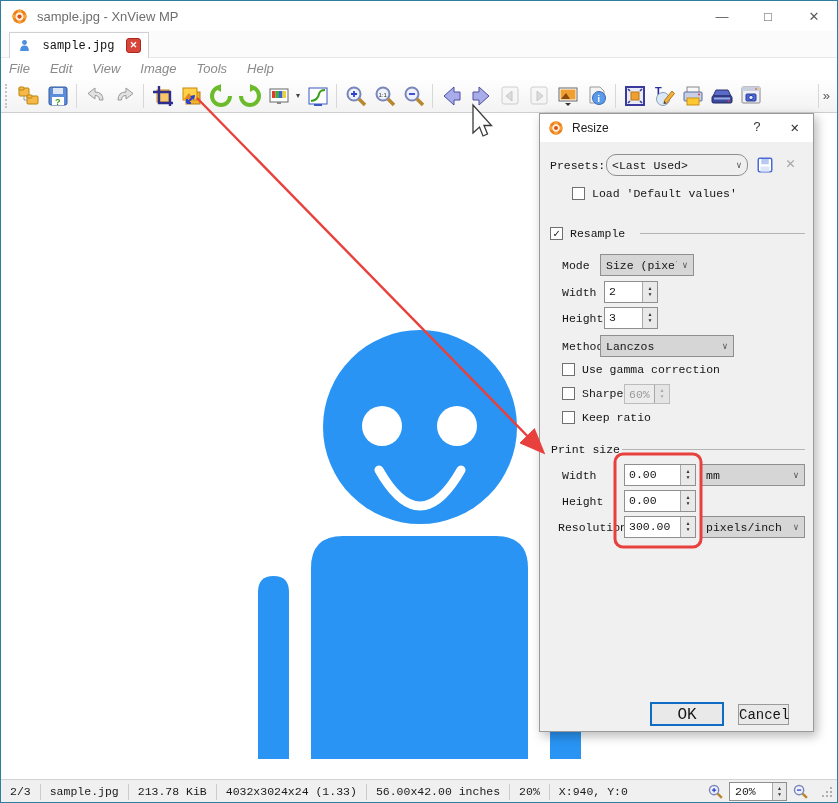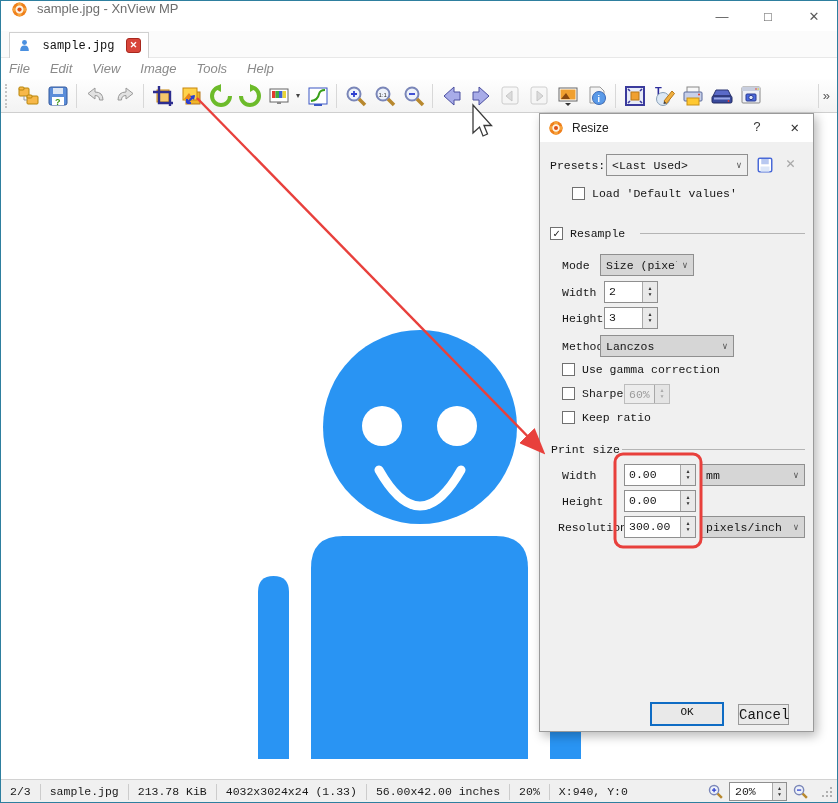--- a/index.html
+++ b/index.html
@@ -1,21 +1,21 @@
 <!DOCTYPE html>
 <html><head>
 <meta charset="utf-8">
 <style>
   * { margin:0; padding:0; box-sizing:border-box; }
   html,body { width:838px; height:803px; }
   body { font-family:"Liberation Sans", sans-serif; background:#fff; }
   .window { position:relative; width:838px; height:803px; background:#fff; border:1px solid #2e7f9f; overflow:hidden; }
 
   
-  .titlebar { position:absolute; left:0; top:0; width:100%; height:30px; background:#fff; display:flex; align-items:flex-start; }
+  .titlebar { position:absolute; left:0; top:0; width:100%; height:30px; background:#fff; display:flex; align-items:center; }
   .titlebar .appicon { margin-left:10px; width:17px; height:17px; }
   .titlebar .title { margin-left:9px; font-size:13px; color:#6e6e6e; }
   .wincontrols { position:absolute; right:0; top:0; height:30px; display:flex; }
   .wincontrols span { width:46px; height:30px; display:flex; align-items:center; justify-content:center; color:#5a5a5a; font-size:13px; }
 
   
   .tabbar { position:absolute; left:0; top:30px; width:100%; height:27px; background:#fbfbfb; border-bottom:1px solid #e8e8e8; }
   .tab { position:absolute; left:8px; top:1px; width:140px; height:26px; background:#fff; border:1px solid #d0d0d0; border-bottom:none; display:flex; align-items:center; }
   .tab .person { width:13px; height:15px; margin-left:8px; }
   .tab .tablabel { flex:1; text-align:center; font-family:"Liberation Mono","DejaVu Sans Mono",monospace; font-size:12px; color:#111; }
@@ -41,32 +41,32 @@
 
   
   .dialog { position:absolute; left:538px; top:112px; width:275px; height:619px; background:#f0f0f0; border:1px solid #9a9a9a; box-shadow:3px 4px 10px rgba(0,0,0,.28); z-index:20; font-family:"Liberation Mono","DejaVu Sans Mono",monospace; font-size:11.5px; color:#151515; }
   .dtitle { position:absolute; left:0; top:0; width:100%; height:28px; background:#fff; display:flex; align-items:center; }
   .dtitle .dicon { width:16px; height:16px; margin-left:8px; }
   .dtitle .dtext { margin-left:8px; font-family:"Liberation Sans",sans-serif; font-size:12px; color:#222; }
   .dhelp { position:absolute; right:52px; top:6px; font-size:13px; color:#333; }
   .dclose { position:absolute; right:14px; top:5px; font-size:14px; color:#333; }
   .dlabel { position:absolute; white-space:nowrap; }
   .combo { position:absolute; height:22px; background:#d6d6d6; border:1px solid #8f8f8f; display:flex; align-items:center; }
-  .combo.light { background:#efefef; }
+  .combo.light { background:#efefef;border-radius:10px; }
   .combo .cval { flex:1; padding-left:5px; white-space:nowrap; overflow:hidden; }
   .combo .chev { width:16px; text-align:center; color:#555; font-size:9px; }
   .spin { position:absolute; height:22px; border:1px solid #8f8f8f; background:#fff; display:flex; }
   .spin .sval { flex:1; padding:3px 0 0 4px; }
   .spin .sbtns { width:15px; border-left:1px solid #a8a8a8; background:#e9e9e9; display:flex; flex-direction:column; align-items:center; justify-content:center; font-size:5px; line-height:6px; color:#333; }
   .spin.disabled { background:#ececec; border-color:#bcbcbc; color:#9a9a9a; }
   .spin.disabled .sbtns { color:#aaa; background:#e4e4e4; }
   .cb { position:absolute; width:13px; height:13px; background:#fff; border:1px solid #707070; font-size:11px; line-height:12px; text-align:center; color:#111; font-weight:bold; }
   .gline { position:absolute; height:1px; background:#b4b4b4; }
   .btn { position:absolute; background:#e9e9e9; border:1px solid #9a9a9a; text-align:center; font-family:"Liberation Mono","DejaVu Sans Mono",monospace; }
-  .btn.ok { border:2px solid #0f6cc4; font-size:11px; padding-top:2px; }
+  .btn.ok { border:2px solid #0f6cc4; font-size:16px; padding-top:2px; }
   .btn.cancel { font-size:14px; padding-top:2px; }
   .dsmallicon { position:absolute; width:18px; height:18px; }
   .delx { position:absolute; font-size:15px; font-weight:bold; color:#a8a8a8; }
 
   
   .overlay { position:absolute; left:0; top:0; width:838px; height:803px; z-index:60; pointer-events:none; }
 
   
   .statusbar { position:absolute; left:0; top:778px; width:100%; height:24px; background:#f0f0f0; border-top:1px solid #d2d2d2; display:flex; align-items:center; font-family:"Liberation Mono","DejaVu Sans Mono",monospace; font-size:11.5px; color:#1a1a1a; z-index:30; }
   .scell { padding:0 9px; border-right:1px solid #cccccc; height:16px; line-height:16px; white-space:nowrap; }

